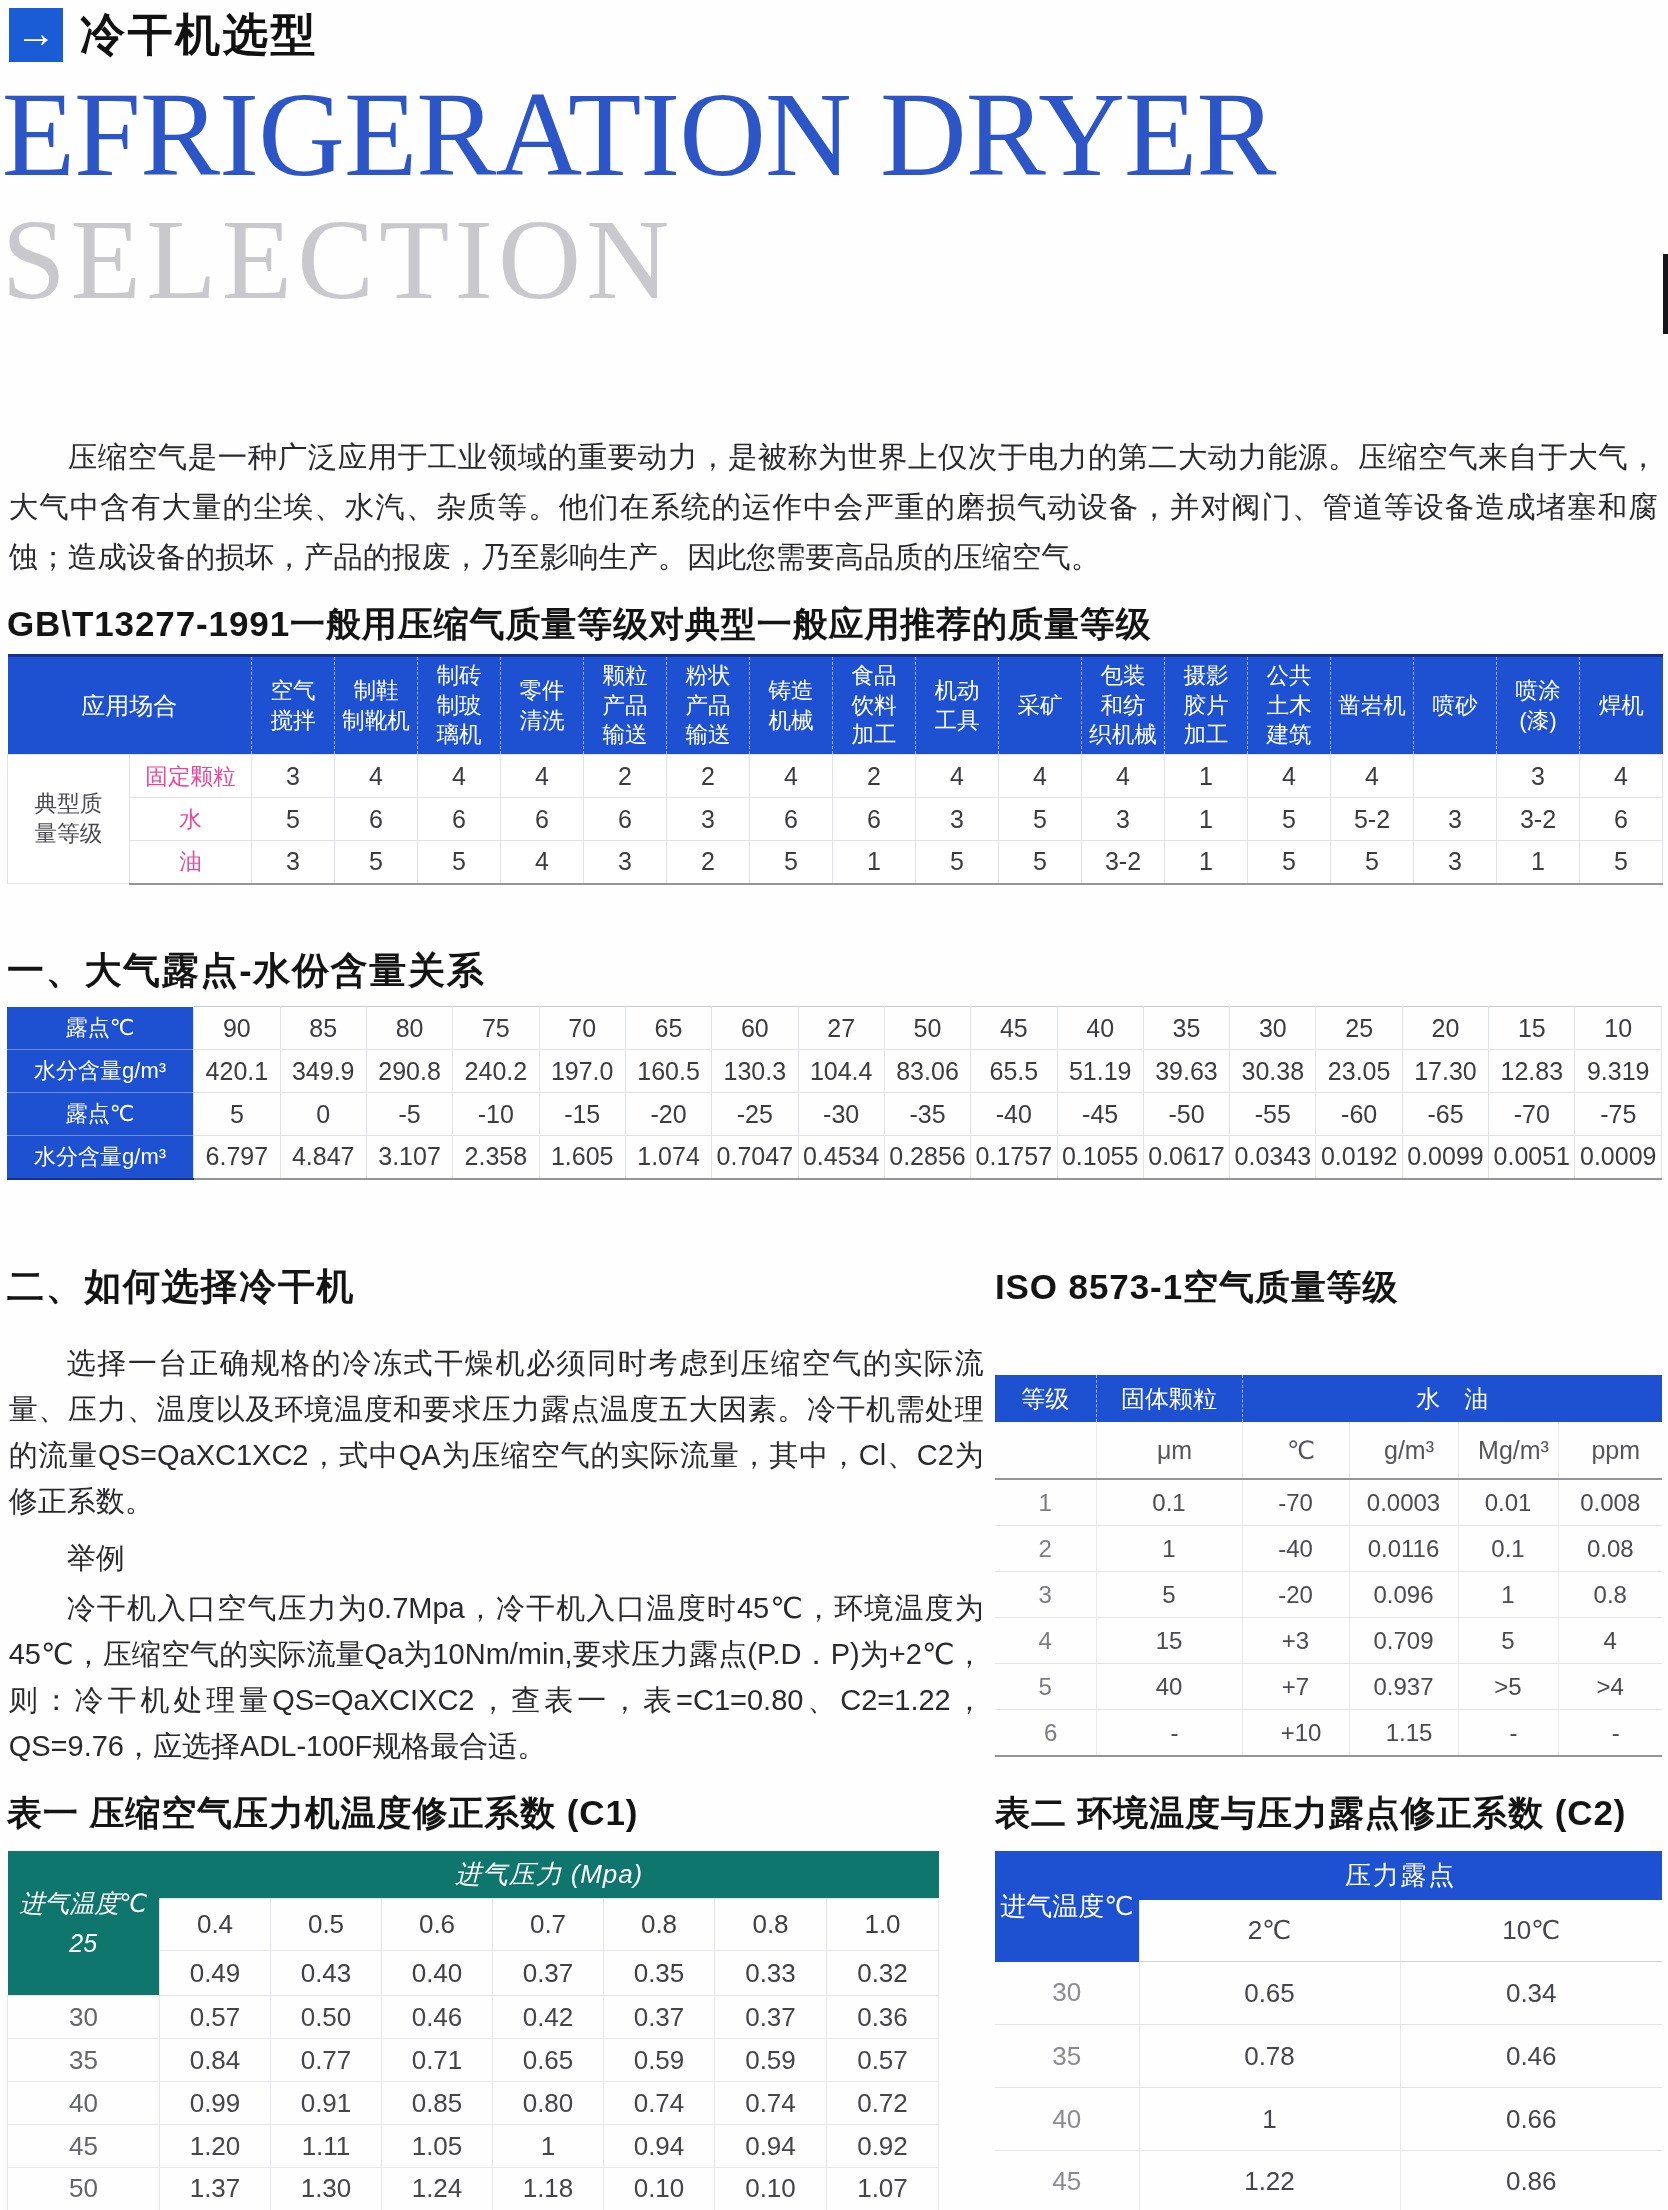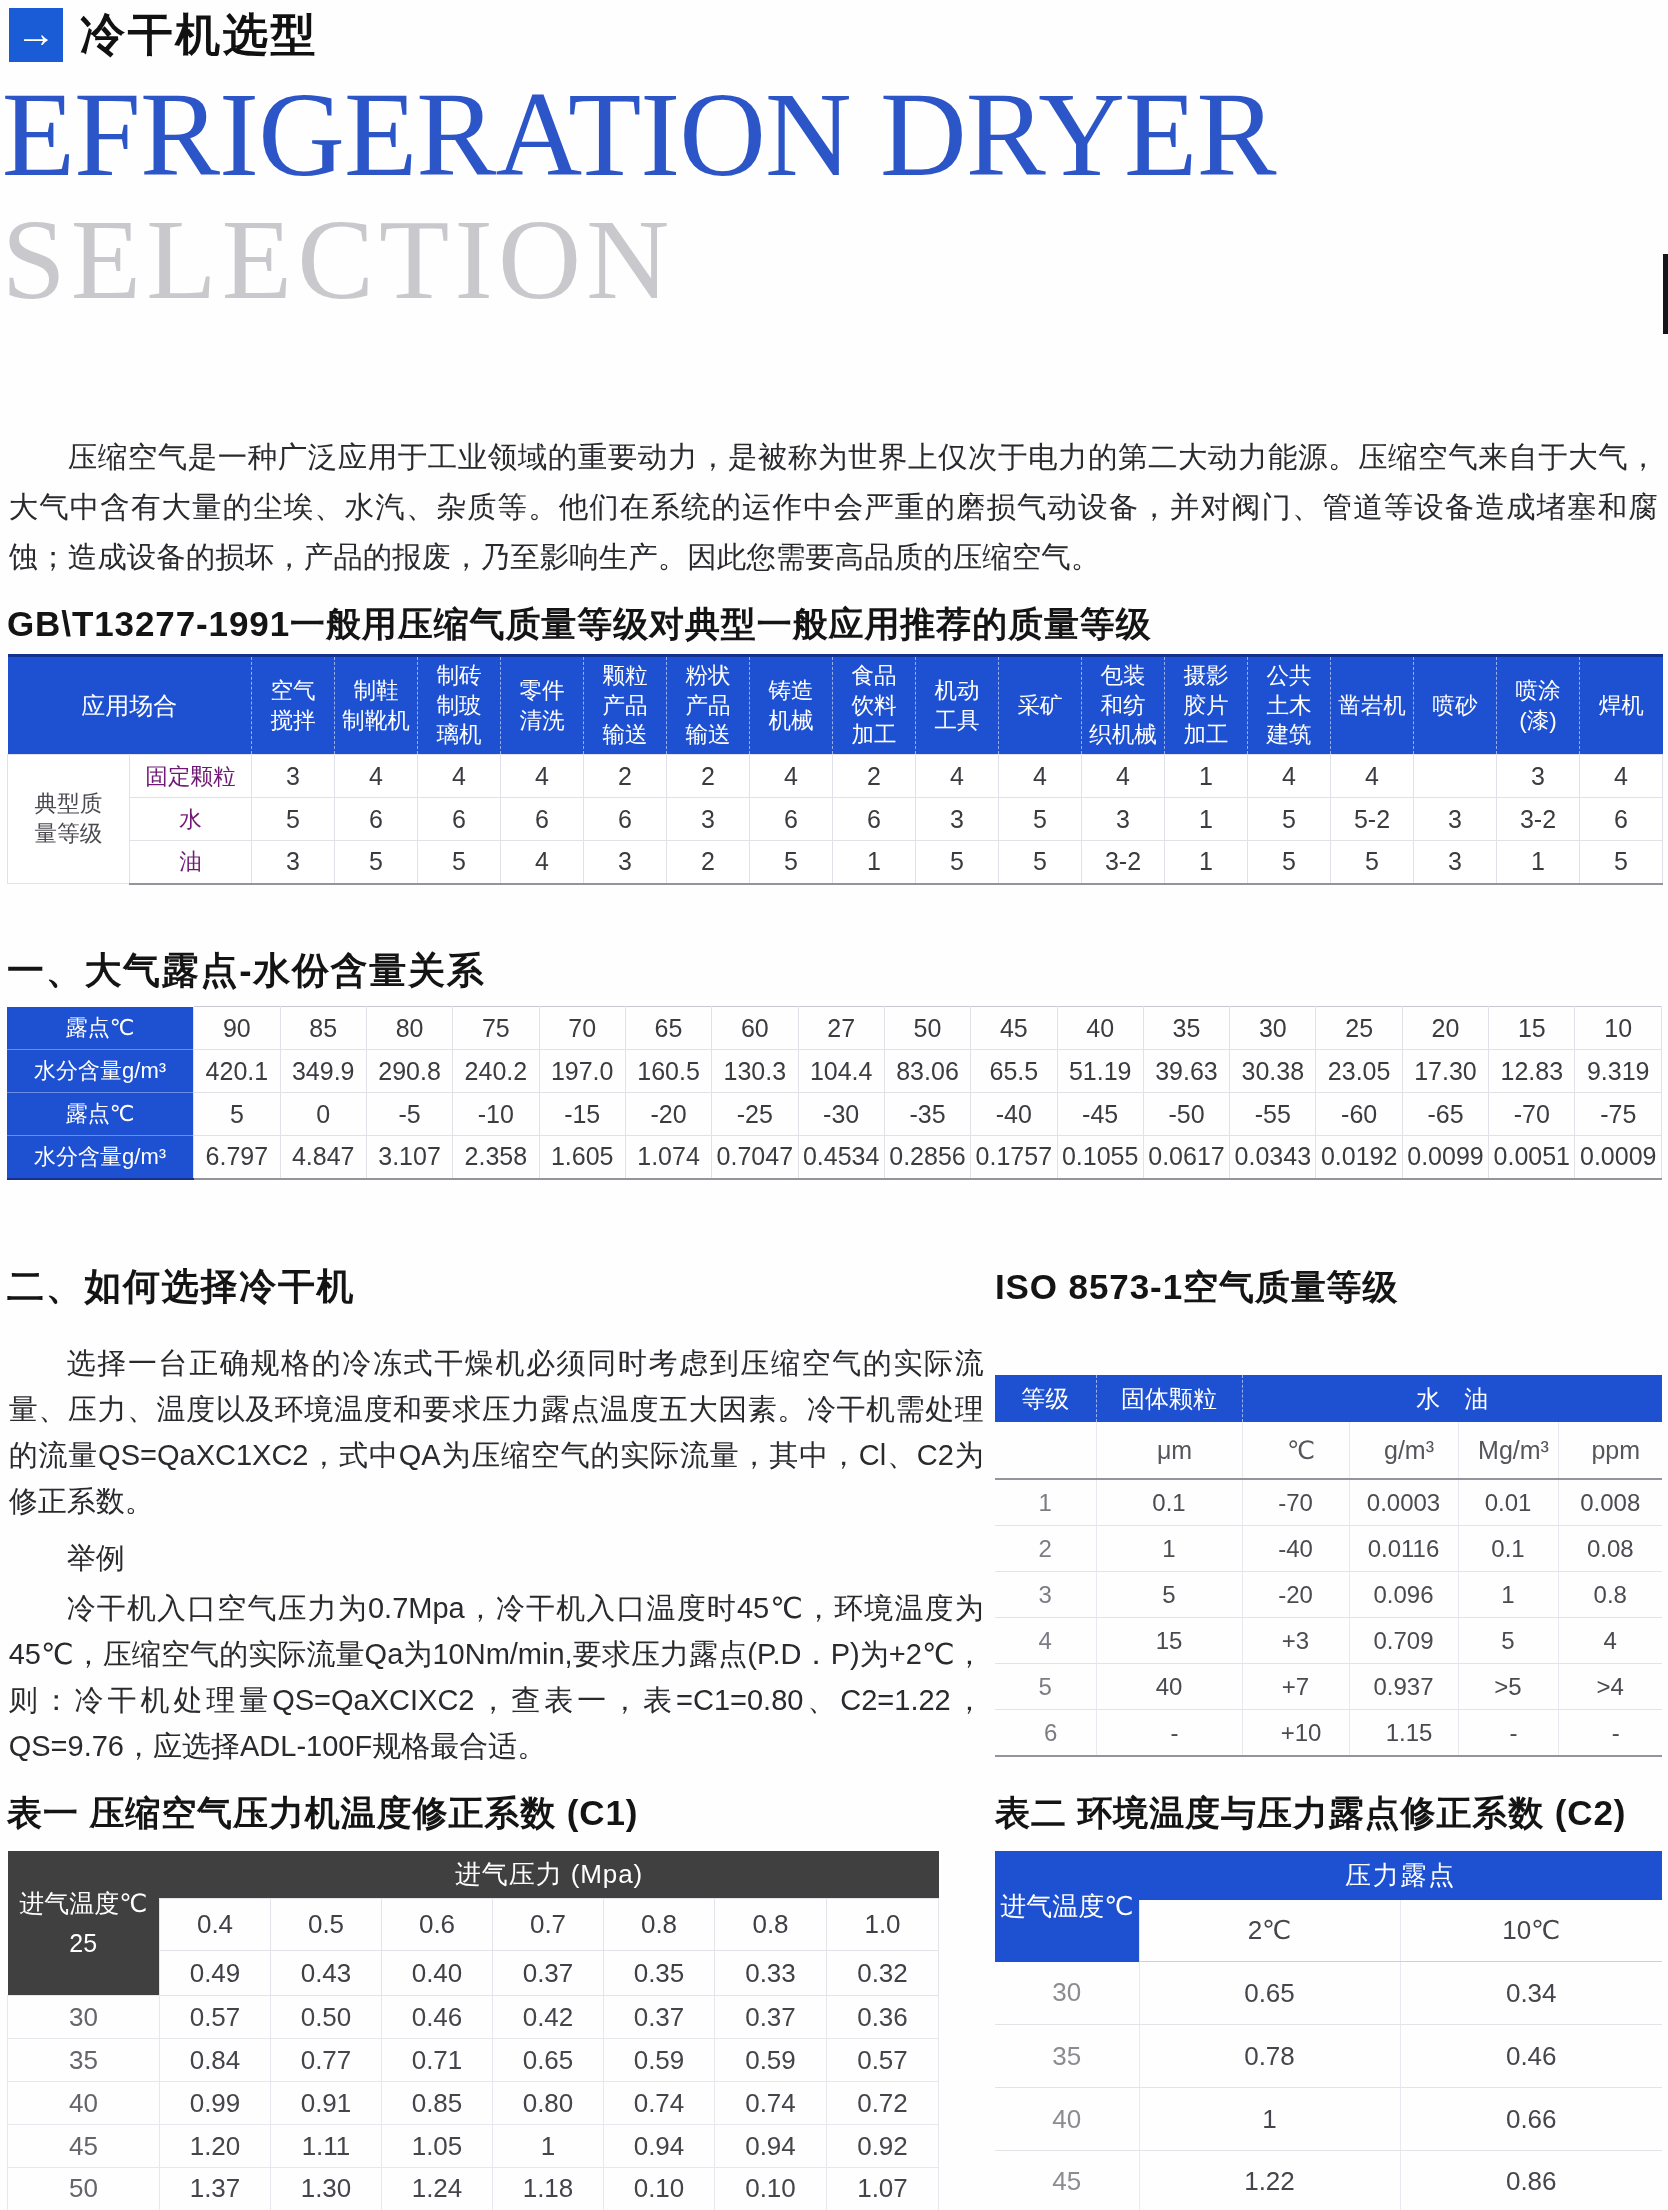--- a/index.html
+++ b/index.html
@@ -37,21 +37,21 @@
   .qtable thead tr{height:99px;}
   .qtable thead th{
     background:#1e50d2;color:#fff;font-weight:normal;font-size:22.6px;line-height:1.32;
     white-space:pre-line;text-align:center;vertical-align:middle;padding:1.7px 1.7px;
     border-left:0.9px dashed rgba(255,255,255,.55);border-top:3.5px solid #16308f;
   }
   .qtable thead th:first-child{border-left:none;font-size:24px;}
   .qtable tbody tr{height:43px;}
   .qtable tbody td{border:0.9px solid #e1e1e8;font-size:25px;color:#3b3b40;text-align:center;background:#fff;}
   .qtable td.q-group{font-size:22.6px;color:#4a4a50;white-space:pre-line;line-height:1.35;}
-  .qtable td.q-sublabel{font-size:22.6px;color:#701a75;}
+  .qtable td.q-sublabel{font-size:22.6px;color:#ec4899;}
   .qtable tbody tr:last-child td{border-bottom:2.6px solid #94949c;}
   
   .dtable{position:absolute;left:7px;top:1006px;width:1655px;}
   .dtable tr{height:43px;border-radius:16px;}
   .dtable th{background:#1e50d2;color:#fff;font-size:22px;font-weight:normal;text-align:center;
              border-top:0.9px solid rgba(255,255,255,.35);}
   .dtable td{border:0.9px solid #e1e1e8;font-size:25px;color:#3b3b40;text-align:center;}
   .dtable tr:first-child td{border-top:0.9px solid #c8c8d0;}
   .dtable tr:last-child td{border-bottom:2.6px solid #94949c;}
   .dtable tr:last-child th{border-bottom:2.6px solid #16308f;}
@@ -68,21 +68,21 @@
                       border-left:0.9px dashed rgba(255,255,255,.55);}
   .iso-table thead th:first-child{border-left:none;}
   .iso-table tr.iso-units td{height:54px;font-size:25px;color:#55555c;text-align:center;
                              border-bottom:0.9px solid #cfcfd7;}
   .iso-table tbody td{height:43px;font-size:24px;color:#4a4a50;text-align:center;
                       border-bottom:0.9px solid #e3e3ea;border-left:0.9px solid #e8e8ef;}
   .iso-table tbody td:first-child{color:#7c7c84;border-left:none;}
   .iso-table tbody tr:last-child td{border-bottom:2.6px solid #94949c;padding-left:12px;}
   
   .c1-table{position:absolute;left:7px;top:1851px;width:932px;}
-  .c1-table th{background:#404040;color:#fff;font-weight:normal;}
+  .c1-table th{background:#0f766e;color:#fff;font-weight:normal;font-style:italic;}
   .c1-corner{font-size:25px;white-space:pre-line;line-height:1.6;text-align:center;}
   .c1-head{font-size:26px;height:45px;text-align:center;letter-spacing:0.9px;}
   .c1-press td{height:49px;font-size:26px;color:#3f3f46;text-align:center;border:0.9px solid #e3e3ea;}
   .c1-first td{height:42px;font-size:26px;color:#3f3f46;text-align:center;border:0.9px solid #e3e3ea;}
   .c1-table tbody tr{height:43px;}
   .c1-table tbody td{font-size:26px;color:#44444a;text-align:center;border:0.9px solid #e7e7ee;}
   .c1-table tbody td.c1-temp{color:#64646b;}
   .c1-table tbody tr:last-child td{border-bottom:2.6px solid #94949c;}
   
   .c2-table{position:absolute;left:995px;top:1851px;width:667px;}

